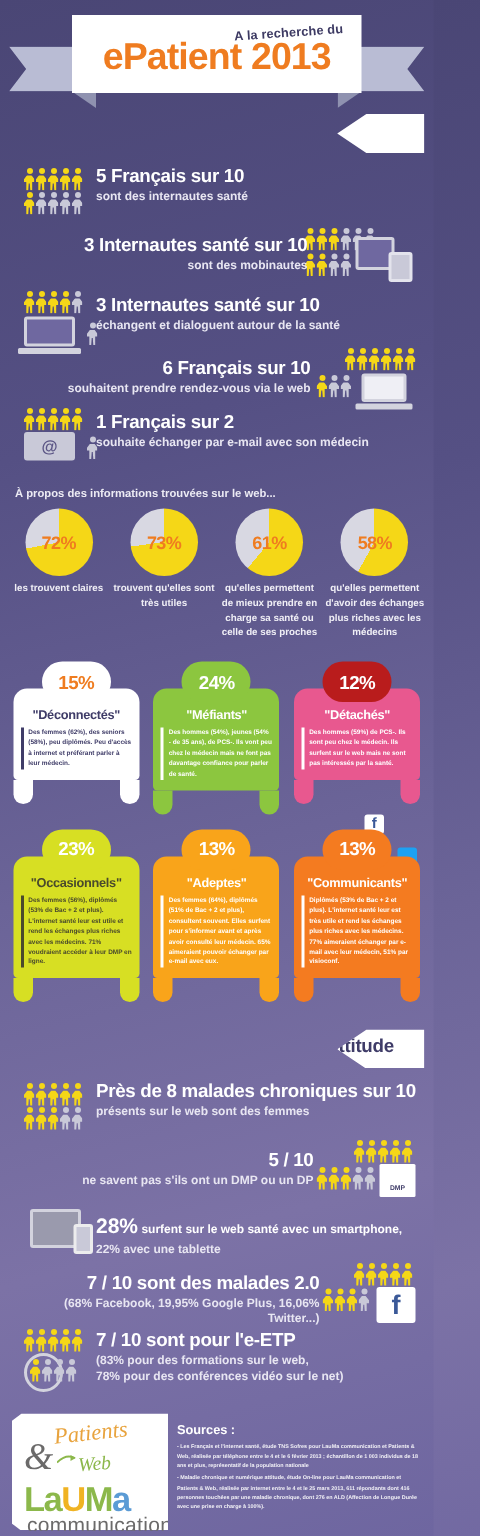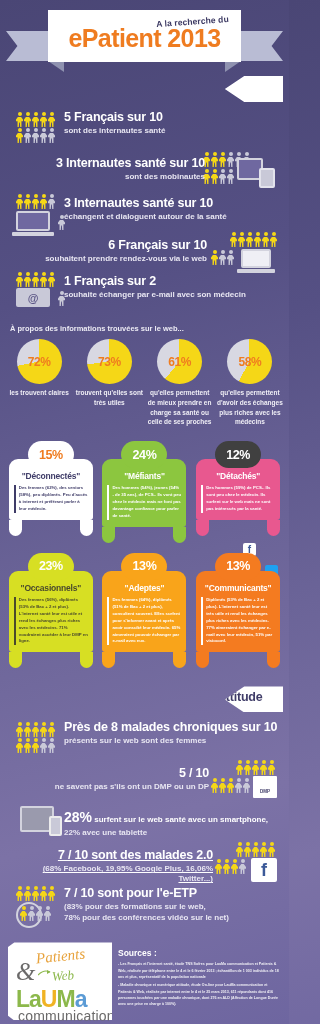--- a/index.html
+++ b/index.html
@@ -460,21 +460,21 @@
         <div class="card-title">"Méfiants"</div>
         <div class="card-text" style="border-left-color:#ffffff;">Des hommes (54%), jeunes (54% - de 35 ans), de PCS-. Ils vont peu chez le médecin mais ne font pas davantage confiance pour parler de santé.</div>
       </div>
       <div class="legs">
           <div class="leg" style="background:#8cc63f;"></div>
           <div class="leg" style="background:#8cc63f;"></div>
         </div>
     </div>
 
     <div class="card">
-      <div class="pill" style="background:#404040;color:#ffffff;">
+      <div class="pill" style="background:#b91c1c;color:#ffffff;">
         <span>12%</span>
       </div>
       <div class="card-body" style="background:#e8588f;color:#ffffff;">
         <div class="card-title">"Détachés"</div>
         <div class="card-text" style="border-left-color:#ffffff;">Des hommes (59%) de PCS-. Ils sont peu chez le médecin. Ils surfent sur le web mais ne sont pas intéressés par la santé.</div>
       </div>
       <div class="legs">
           <div class="leg" style="background:#e8588f;"></div>
           <div class="leg" style="background:#e8588f;"></div>
         </div>
@@ -702,21 +702,21 @@
             <i class="head"></i>
             <i class="body"></i>
           </span>
         <span class="person p-grey">
             <i class="head"></i>
             <i class="body"></i>
           </span>
       </div>
       <div style="position:absolute;right:0;top:16px;width:26px;height:24px;background:#fff;border-radius:2px;color:#3b5998;font-weight:bold;font-size:18px;text-align:center;line-height:24px;">f</div>
     </div>
-    <div style="position:absolute;right:70px;top:2px;text-align:right;text-decoration:underline;">
+    <div style="position:absolute;right:70px;top:2px;text-align:right;">
       <div class="stat-head">7 / 10 sont des malades 2.0</div>
       <div class="stat-sub">(68% Facebook, 19,95% Google Plus, 16,06% Twitter...)</div>
     </div>
   </div>
 
   <div style="position:relative;height:44px;">
     <div style="position:absolute;left:10px;top:-2px;">
       <div class="people">
         <span class="person p-yellow">
             <i class="head"></i>

